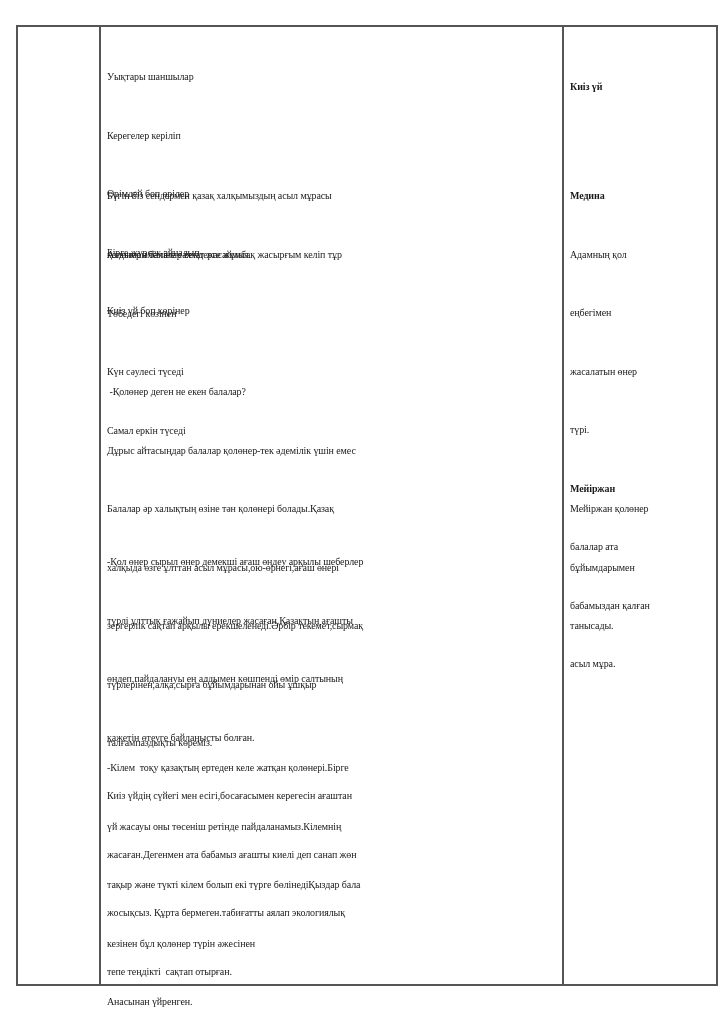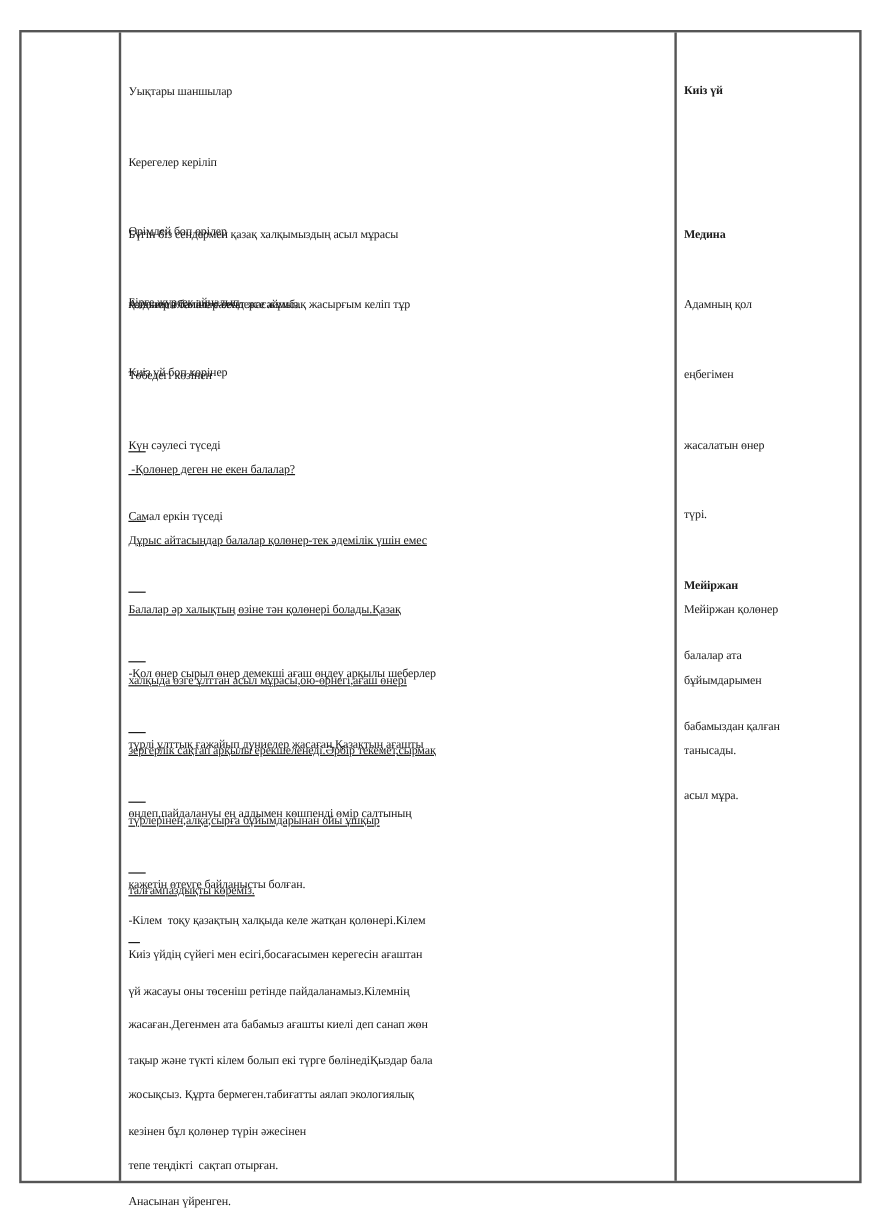--- a/index.html
+++ b/index.html
@@ -76,21 +76,21 @@
       <span class="line">қолөнер әлеміне саяхат жасаймыз.</span>
     </div>
 
     <div class="txt" style="top:179px;">
       <span class="line">Алдымен балалар сендерге жұмбақ жасырғым келіп тұр</span>
       <span class="line">Төбедегі көзінен</span>
       <span class="line">Күн сәулесі түседі</span>
       <span class="line">Самал еркін түседі</span>
     </div>
 
-    <div class="txt" style="top:316px;text-decoration:underline;">
+    <div class="txt" style="top:316px;">
       <span class="line"> -Қолөнер деген не екен балалар?</span>
       <span class="line">Дұрыс айтасыңдар балалар қолөнер-тек әдемілік үшін емес</span>
       <span class="line">Балалар әр халықтың өзіне тән қолөнері болады.Қазақ</span>
       <span class="line">халқыда өзге ұлттан асыл мұрасы,ою-өрнегі,ағаш өнері</span>
       <span class="line">зергерлік сақтап арқылы ерекшеленеді.Әрбір текемет,сырмақ</span>
       <span class="line">түрлерінен,алқа,сырға бұйымдарынан ойы ұшқыр</span>
       <span class="line">талғампаздықты көреміз.</span>
     </div>
 
     <div class="txt" style="top:486px;">
@@ -98,37 +98,37 @@
       <span class="line">түрлі ұлттық ғажайып дүниелер жасаған.Қазақтың ағашты</span>
       <span class="line">өңдеп,пайдалануы ең алдымен көшпенді өмір салтының</span>
       <span class="line">қажетін өтеуге байланысты болған.</span>
       <span class="line">Киіз үйдің сүйегі мен есігі,босағасымен керегесін ағаштан</span>
       <span class="line">жасаған.Дегенмен ата бабамыз ағашты киелі деп санап жөн</span>
       <span class="line">жосықсыз. Құрта бермеген.табиғатты аялап экологиялық</span>
       <span class="line">тепе теңдікті  сақтап отырған.</span>
     </div>
 
     <div class="txt" style="top:692px;">
-      <span class="line">-Кілем  тоқу қазақтың халқыда келе жатқан қолөнері.Кілем</span>
+      <span class="line">-Кілем  тоқу қазақтың ертеден келе жатқан қолөнері.Бірге</span>
       <span class="line">үй жасауы оны төсеніш ретінде пайдаланамыз.Кілемнің</span>
       <span class="line">тақыр және түкті кілем болып екі түрге бөлінедіҚыздар бала</span>
       <span class="line">кезінен бұл қолөнер түрін әжесінен</span>
       <span class="line">Анасынан үйренген.</span>
       
       
       
       
       
       
       
     </div>
   </div>
 
   <div class="col col-3">
-    <div class="txt bold" style="top:39px;">Киіз үй</div>
+    <div class="txt bold" style="top:50px;">Киіз үй</div>
 
     <div class="txt" style="top:120px;">
       <span class="line bold">Медина</span>
       <span class="line">Адамның қол</span>
       <span class="line">еңбегімен</span>
       <span class="line">жасалатын өнер</span>
       <span class="line">түрі.</span>
       <span class="line bold">Мейіржан</span>
       <span class="line">балалар ата</span>
       <span class="line">бабамыздан қалған</span>

